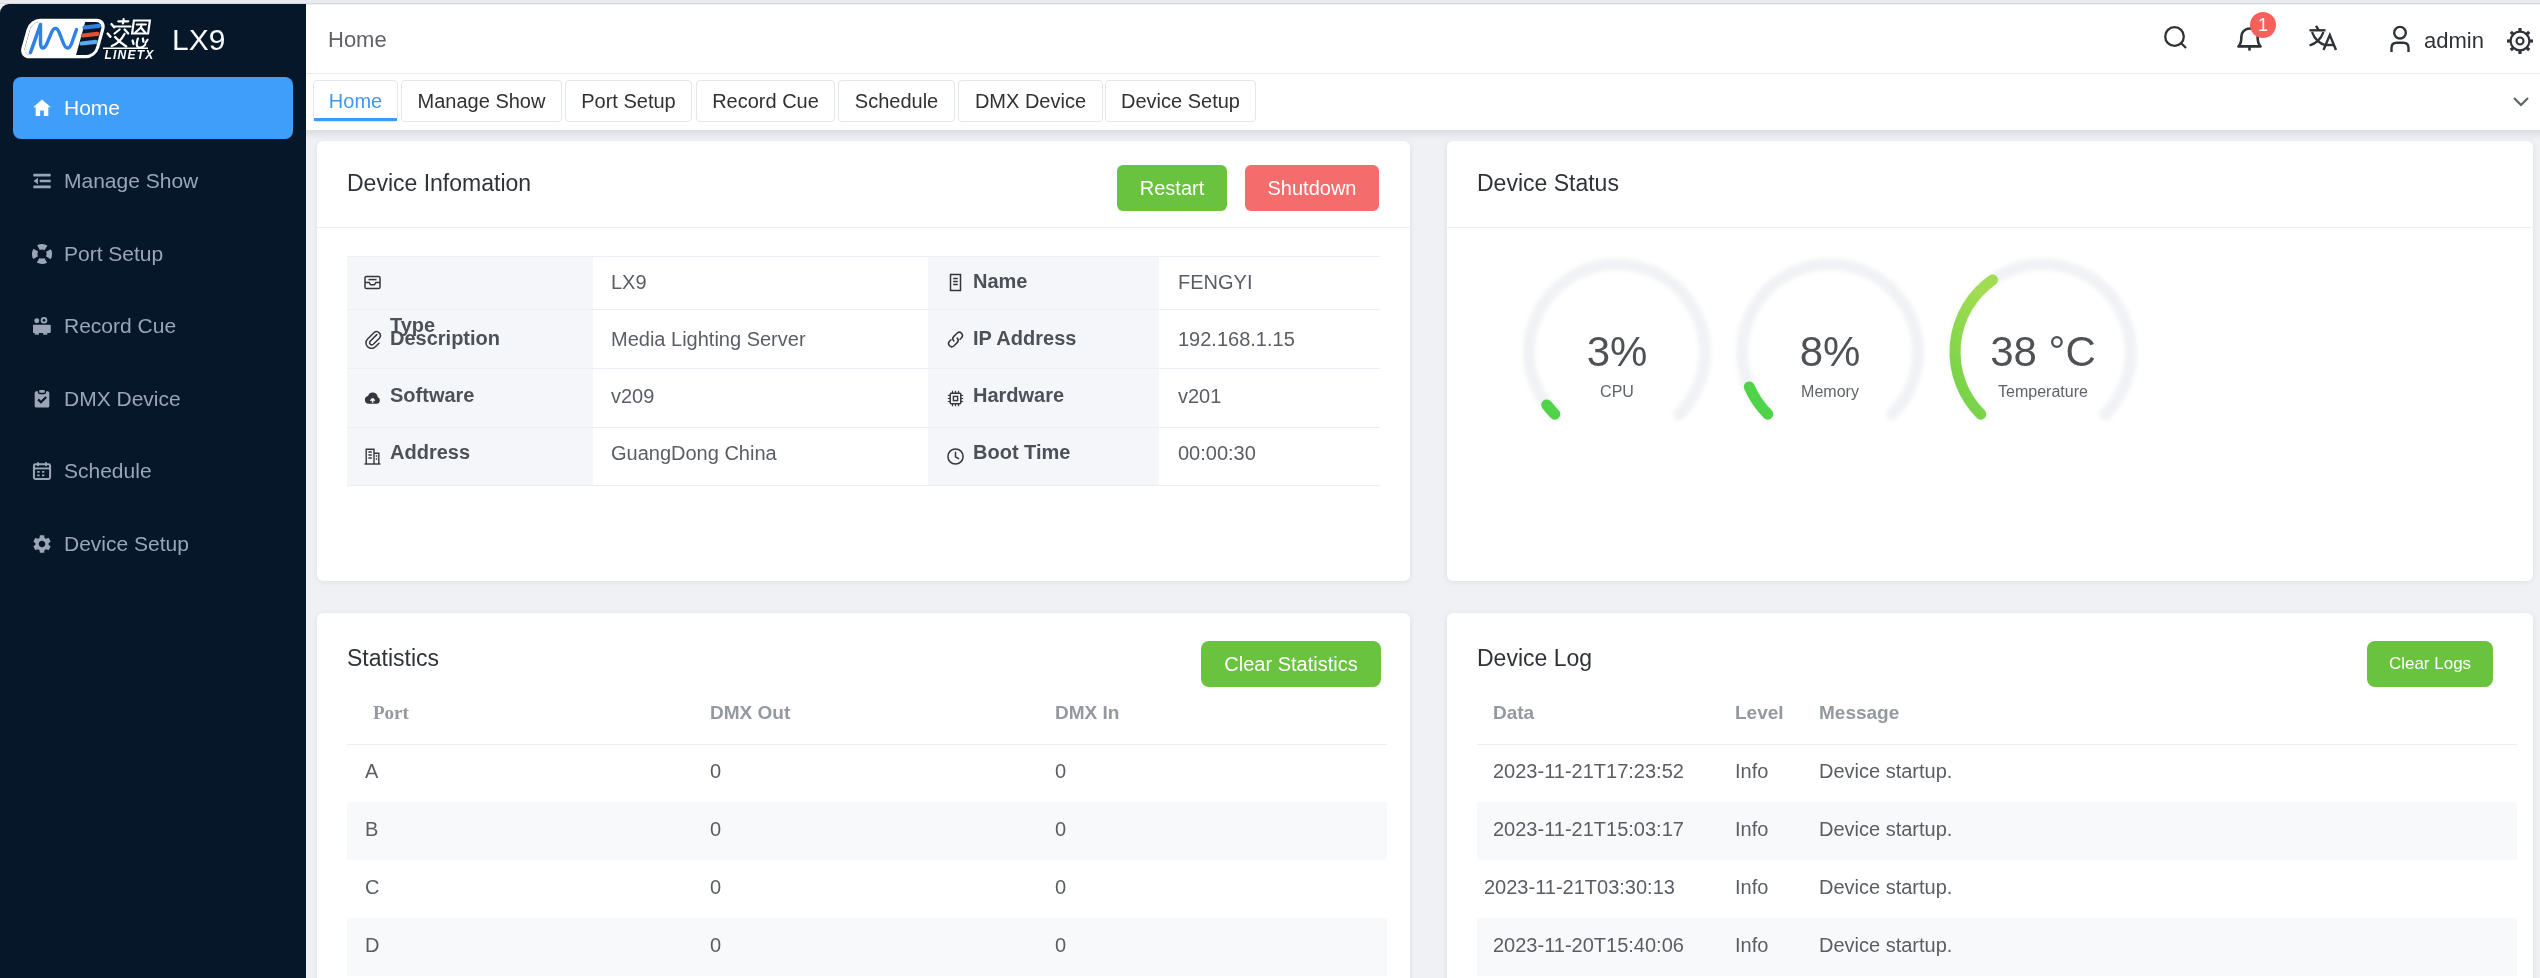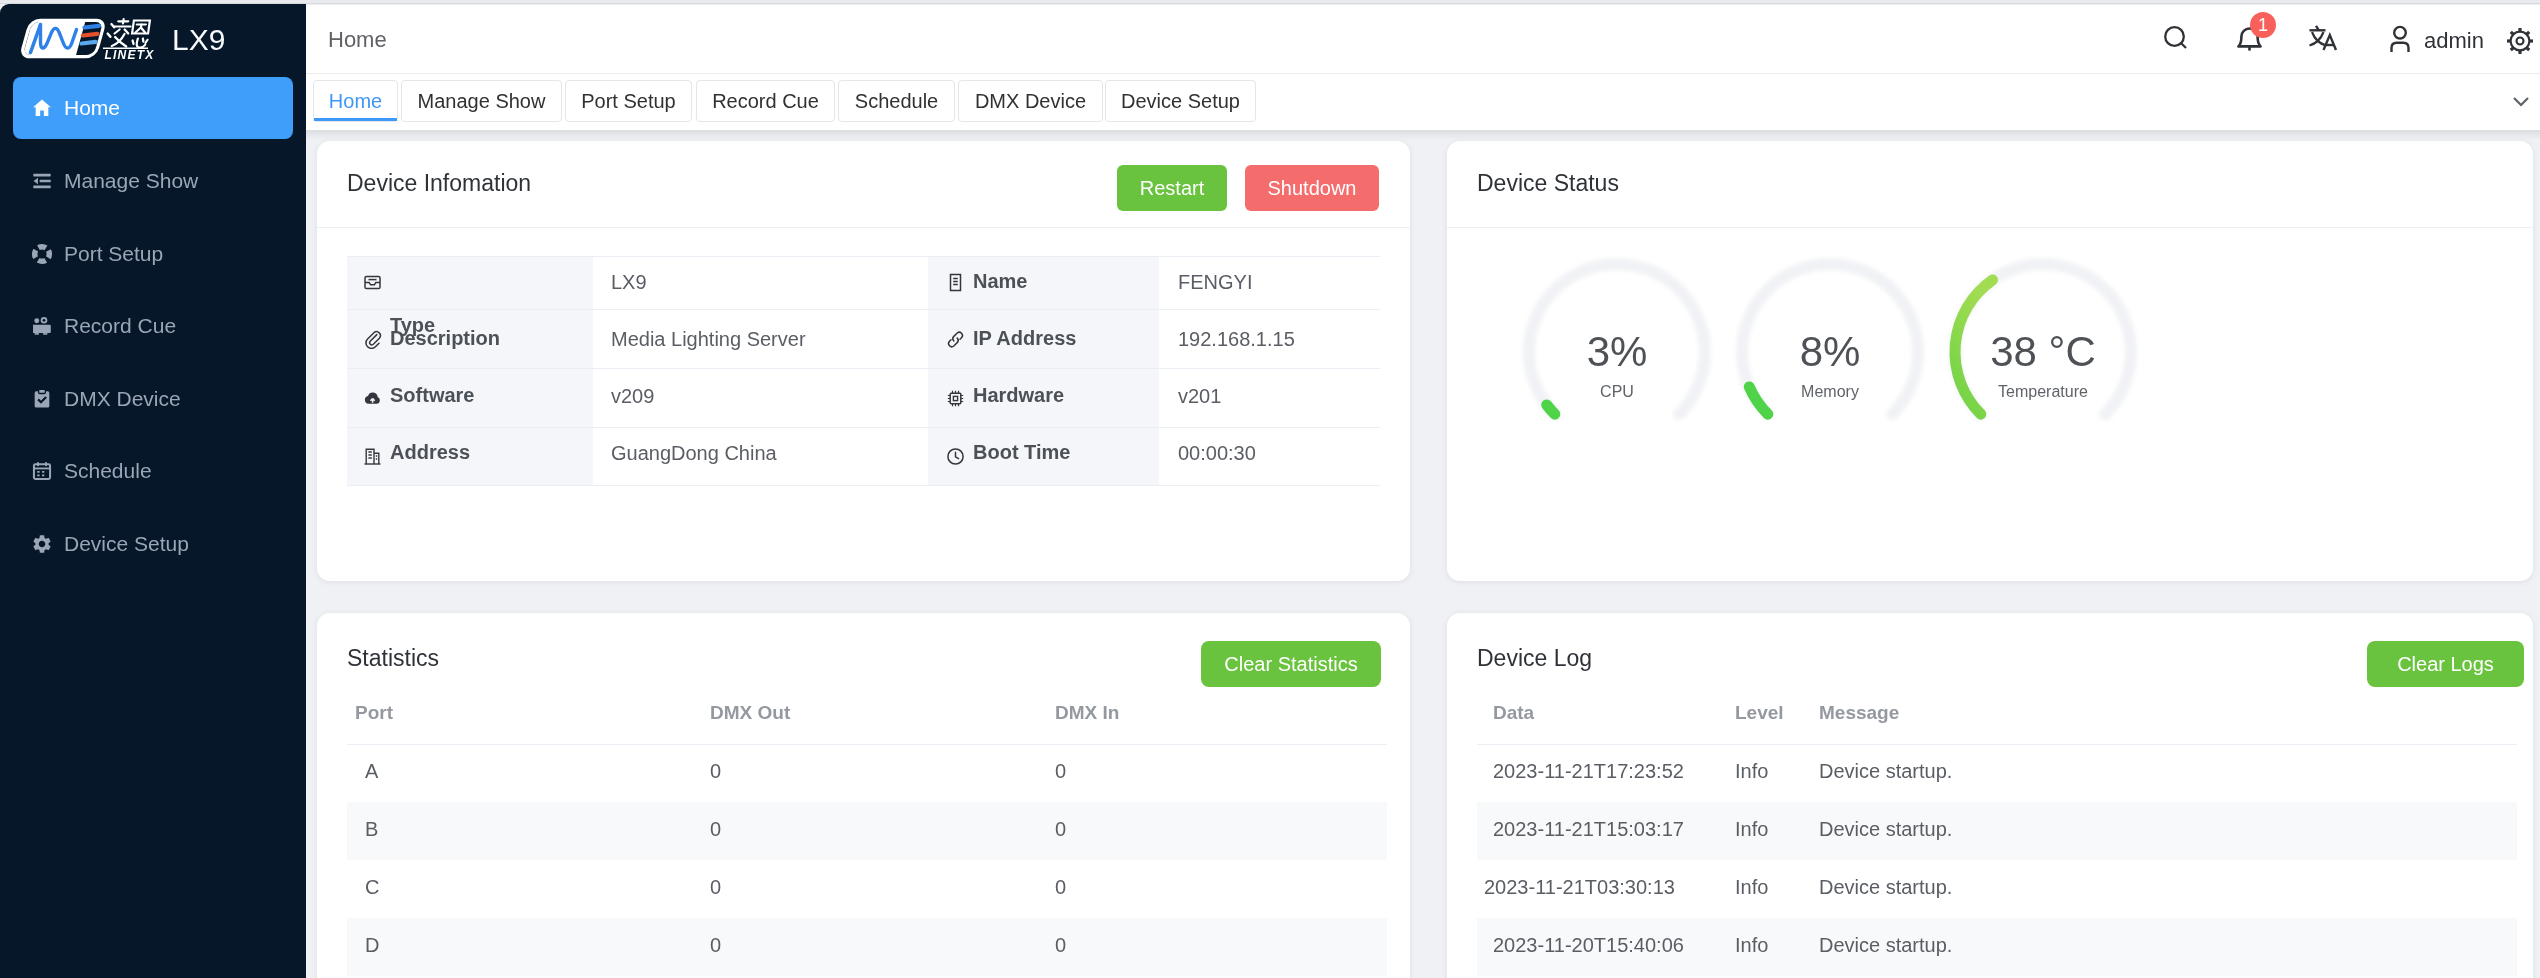--- a/index.html
+++ b/index.html
@@ -16,21 +16,21 @@
 #header { position:absolute; left:306px; top:5px; width:2234px; height:68px; background:#ffffff; }
 #crumb { position:absolute; left:22px; top:22px; font-size:22px; color:#606266; }
 
 #tabrow { position:absolute; left:306px; top:73px; width:2234px; height:57px; background:#ffffff; border-top:1px solid #ececee; }
 .tab { position:absolute; top:6px; height:42px; background:#fff; border:1px solid #e3e6ea; border-radius:4px; font-size:20px; color:#303133; text-align:center; line-height:40px; }
 .tab.active { color:#3f97f7; }
 .tab.active .ul { position:absolute; left:0; bottom:0; width:100%; height:3px; background:#3f97f7; }
 
 #content { position:absolute; left:306px; top:130px; width:2234px; height:848px; background:#f0f1f4; }
 #content .shade { position:absolute; left:0; top:0; width:100%; height:10px; background:linear-gradient(#dcdde0,#f0f1f4); }
-.card { position:absolute; background:#ffffff; border-radius:13px; box-shadow:0 1px 6px rgba(0,0,0,0.08); }
+.card { position:absolute; background:#ffffff; border-radius:6px; box-shadow:0 1px 6px rgba(0,0,0,0.08); }
 .cardtitle { position:absolute; font-size:23px; color:#2f3338; }
 .btn { position:absolute; border-radius:6px; color:#fff; text-align:center; }
 .btn.green { background:#6ac33e; }
 .btn.red { background:#f56c6c; }
 
 .lblcell { position:absolute; background:#f5f6f9; }
 .sep { position:absolute; background:#ebeef5; }
 .lbltx { position:absolute; font-size:20px; font-weight:bold; color:#4c5158; white-space:nowrap; }
 .valtx { position:absolute; font-size:20px; color:#5a5e64; white-space:nowrap; }
 .licon { position:absolute; width:19px; height:19px; }
@@ -319,42 +319,42 @@
       <div class="gval" style="left:70px; top:187px;">3%</div>
       <div class="glab" style="left:70px; top:242px;">CPU</div>
       <div class="gval" style="left:283px; top:187px;">8%</div>
       <div class="glab" style="left:283px; top:242px;">Memory</div>
       <div class="gval" style="left:496px; top:187px;">38 °C</div>
       <div class="glab" style="left:496px; top:242px;">Temperature</div>
     </div>
     <div class="card" id="cardC" style="left:11px; top:483px; width:1093px; height:440px;">
       <div class="cardtitle" style="left:30px; top:32px;">Statistics</div>
       <div class="btn green" style="left:884px; top:28px; width:180px; height:46px; font-size:20px; line-height:46px; border-radius:8px;">Clear Statistics</div>
-      <div class="th" style="left:38px; top:89px;">Port</div>
+      <div class="th" style="left:56px; top:89px;font-family:Liberation Serif, serif;">Port</div>
       <div class="th" style="left:393px; top:89px;">DMX Out</div>
       <div class="th" style="left:738px; top:89px;">DMX In</div>
       <div class="sep" style="left:30px; top:131px; width:1040px; height:1px;"></div>
       <div class="stripe" style="left:30px; top:189px; width:1040px; height:58px;"></div>
       <div class="stripe" style="left:30px; top:305px; width:1040px; height:58px;"></div>
       <div class="td" style="left:48px; top:147px;">A</div>
       <div class="td" style="left:393px; top:147px;">0</div>
       <div class="td" style="left:738px; top:147px;">0</div>
       <div class="td" style="left:48px; top:205px;">B</div>
       <div class="td" style="left:393px; top:205px;">0</div>
       <div class="td" style="left:738px; top:205px;">0</div>
       <div class="td" style="left:48px; top:263px;">C</div>
       <div class="td" style="left:393px; top:263px;">0</div>
       <div class="td" style="left:738px; top:263px;">0</div>
       <div class="td" style="left:48px; top:321px;">D</div>
       <div class="td" style="left:393px; top:321px;">0</div>
       <div class="td" style="left:738px; top:321px;">0</div>
     </div>
     <div class="card" id="cardD" style="left:1141px; top:483px; width:1086px; height:440px;">
       <div class="cardtitle" style="left:30px; top:32px;">Device Log</div>
-      <div class="btn green" style="left:920px; top:28px; width:157px; height:46px; font-size:20px; line-height:46px; border-radius:8px;">Clear Logs</div>
+      <div class="btn green" style="left:920px; top:28px; width:126px; height:46px; font-size:17px; line-height:46px; border-radius:8px;">Clear Logs</div>
       <div class="th" style="left:46px; top:89px;">Data</div>
       <div class="th" style="left:288px; top:89px;">Level</div>
       <div class="th" style="left:372px; top:89px;">Message</div>
       <div class="sep" style="left:30px; top:131px; width:1040px; height:1px;"></div>
       <div class="stripe" style="left:30px; top:189px; width:1040px; height:58px;"></div>
       <div class="stripe" style="left:30px; top:305px; width:1040px; height:58px;"></div>
       <div class="td" style="left:46px; top:147px;">2023-11-21T17:23:52</div>
       <div class="td" style="left:288px; top:147px;">Info</div>
       <div class="td" style="left:372px; top:147px;">Device startup.</div>
       <div class="td" style="left:46px; top:205px;">2023-11-21T15:03:17</div>

